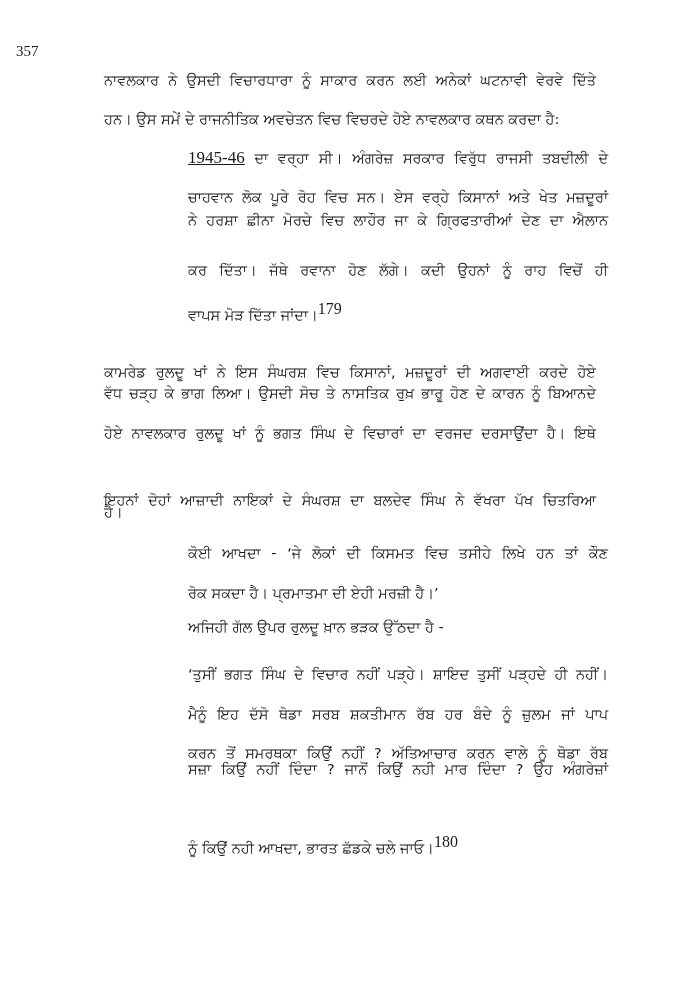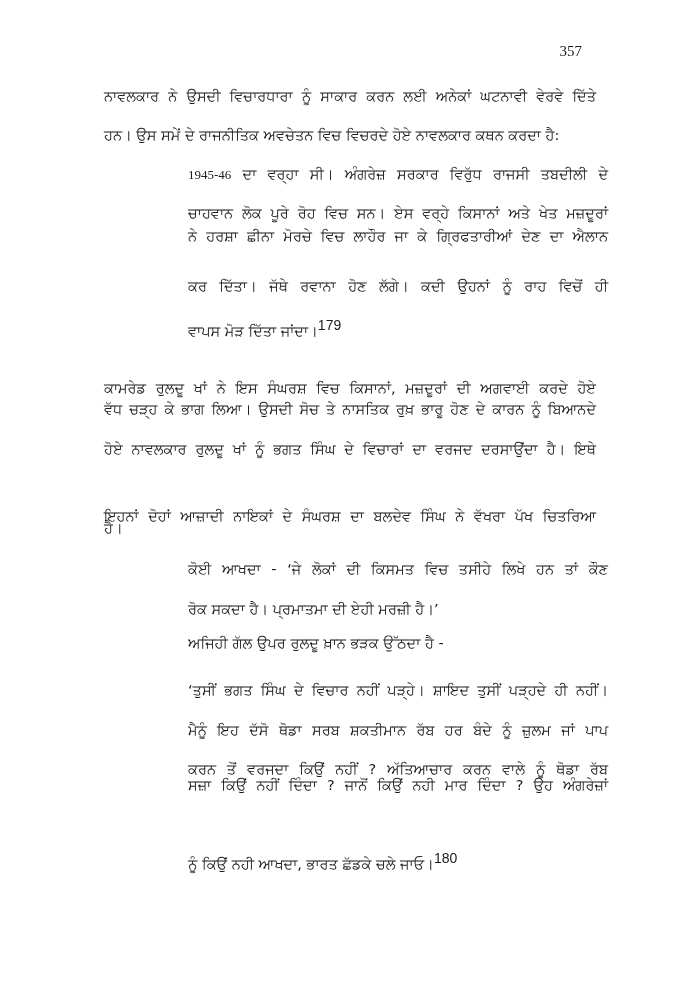--- a/index.html
+++ b/index.html
@@ -1,26 +1,26 @@
 <!DOCTYPE html>
 <html><head>
 <meta charset="utf-8">
 <style>
   html, body { margin: 0; padding: 0; background: #ffffff; }
   body { width: 700px; height: 989px; position: relative; overflow: hidden;
          font-family: "DejaVu Sans", "Liberation Sans", sans-serif; color: #1a1a1a; }
-  .page-number { position: absolute; top: 43px; left: 0; width: 582px; text-align: right;
+  .page-number { position: absolute; top: 43px; left: 16px; width: 582px; text-align: left;
                  font-family: "Liberation Serif", "DejaVu Serif", serif; font-size: 15px; }
-  .line { position: absolute; white-space: nowrap; font-size: 14.5px; line-height: 20px; margin-top: 16px; }
+  .line { position: absolute; white-space: nowrap; font-size: 14.5px; line-height: 20px; }
   .body-line { left: 104px; width: 492px; text-align: justify; text-align-last: justify; }
   .body-line.last { text-align-last: left; }
   .quote-line { left: 188px; width: 420px; text-align: justify; text-align-last: justify; }
   .quote-line.last { text-align-last: left; }
-  .num { font-family: "Liberation Serif", "DejaVu Serif", serif; font-size: 13px; }
-  sup { font-family: Liberation Sans, sans-serif; font-size: 14px; vertical-align: 6px; line-height: 0; }
+  .num { font-family: "Liberation Serif", "DejaVu Serif", serif; font-size: 17px; text-decoration: underline; }
+  sup { font-family: Liberation Serif, serif; font-size: 16px; vertical-align: 6px; line-height: 0; }
 </style>
 </head>
 <body>
 
 <div>
   <div class="page-number">357</div>
 
   <div class="line body-line" style="top:70px">ਨਾਵਲਕਾਰ ਨੇ ਉਸਦੀ ਵਿਚਾਰਧਾਰਾ ਨੂੰ ਸਾਕਾਰ ਕਰਨ ਲਈ ਅਨੇਕਾਂ ਘਟਨਾਵੀ ਵੇਰਵੇ ਦਿੱਤੇ</div>
   <div class="line body-line last" style="top:109px">ਹਨ। ਉਸ ਸਮੇਂ ਦੇ ਰਾਜਨੀਤਿਕ ਅਵਚੇਤਨ ਵਿਚ ਵਿਚਰਦੇ ਹੋਏ ਨਾਵਲਕਾਰ ਕਥਨ ਕਰਦਾ ਹੈ:</div>
 
@@ -34,16 +34,16 @@
   <div class="line body-line" style="top:383px">ਵੱਧ ਚੜ੍ਹ ਕੇ ਭਾਗ ਲਿਆ। ਉਸਦੀ ਸੋਚ ਤੇ ਨਾਸਤਿਕ ਰੁਖ਼ ਭਾਰੂ ਹੋਣ ਦੇ ਕਾਰਨ ਨੂੰ ਬਿਆਨਦੇ</div>
   <div class="line body-line" style="top:423px">ਹੋਏ ਨਾਵਲਕਾਰ ਰੁਲਦੂ ਖਾਂ ਨੂੰ ਭਗਤ ਸਿੰਘ ਦੇ ਵਿਚਾਰਾਂ ਦਾ ਵਰਜਦ ਦਰਸਾਉਂਦਾ ਹੈ। ਇਥੇ</div>
   <div class="line body-line" style="top:490px">ਇਹਨਾਂ ਦੋਹਾਂ ਆਜ਼ਾਦੀ ਨਾਇਕਾਂ ਦੇ ਸੰਘਰਸ਼ ਦਾ ਬਲਦੇਵ ਸਿੰਘ ਨੇ ਵੱਖਰਾ ਪੱਖ ਚਿਤਰਿਆ</div>
   <div class="line body-line last" style="top:502px">ਹੈ।</div>
 
   <div class="line quote-line" style="top:543px">ਕੋਈ ਆਖਦਾ - ‘ਜੇ ਲੋਕਾਂ ਦੀ ਕਿਸਮਤ ਵਿਚ ਤਸੀਹੇ ਲਿਖੇ ਹਨ ਤਾਂ ਕੌਣ</div>
   <div class="line quote-line last" style="top:583px">ਰੋਕ ਸਕਦਾ ਹੈ। ਪ੍ਰਮਾਤਮਾ ਦੀ ਏਹੀ ਮਰਜ਼ੀ ਹੈ।’</div>
   <div class="line quote-line last" style="top:617px">ਅਜਿਹੀ ਗੱਲ ਉਪਰ ਰੁਲਦੂ ਖ਼ਾਨ ਭੜਕ ਉੱਠਦਾ ਹੈ -</div>
   <div class="line quote-line" style="top:664px">‘ਤੁਸੀਂ ਭਗਤ ਸਿੰਘ ਦੇ ਵਿਚਾਰ ਨਹੀਂ ਪੜ੍ਹੇ। ਸ਼ਾਇਦ ਤੁਸੀਂ ਪੜ੍ਹਦੇ ਹੀ ਨਹੀਂ।</div>
   <div class="line quote-line" style="top:704px">ਮੈਨੂੰ ਇਹ ਦੱਸੋ ਥੋਡਾ ਸਰਬ ਸ਼ਕਤੀਮਾਨ ਰੱਬ ਹਰ ਬੰਦੇ ਨੂੰ ਜ਼ੁਲਮ ਜਾਂ ਪਾਪ</div>
-  <div class="line quote-line" style="top:743px">ਕਰਨ ਤੋਂ ਵਰਜਦਾ ਕਿਉਂ ਨਹੀਂ ? ਅੱਤਿਆਚਾਰ ਕਰਨ ਵਾਲੇ ਨੂੰ ਥੋਡਾ ਰੱਬ</div>
+  <div class="line quote-line" style="top:743px">ਕਰਨ ਤੋਂ ਸਮਰਥਕਾ ਕਿਉਂ ਨਹੀਂ ? ਅੱਤਿਆਚਾਰ ਕਰਨ ਵਾਲੇ ਨੂੰ ਥੋਡਾ ਰੱਬ</div>
   <div class="line quote-line" style="top:759px">ਸਜ਼ਾ ਕਿਉਂ ਨਹੀਂ ਦਿੰਦਾ ? ਜਾਨੋਂ ਕਿਉਂ ਨਹੀ ਮਾਰ ਦਿੰਦਾ ? ਉਹ ਅੰਗਰੇਜ਼ਾਂ</div>
   <div class="line quote-line last" style="top:838px"><span>ਨੂੰ ਕਿਉਂ ਨਹੀ ਆਖਦਾ, ਭਾਰਤ ਛੱਡਕੇ ਚਲੇ ਜਾਓ।</span><sup>180</sup></div>
 </div>
 
 </body></html>

